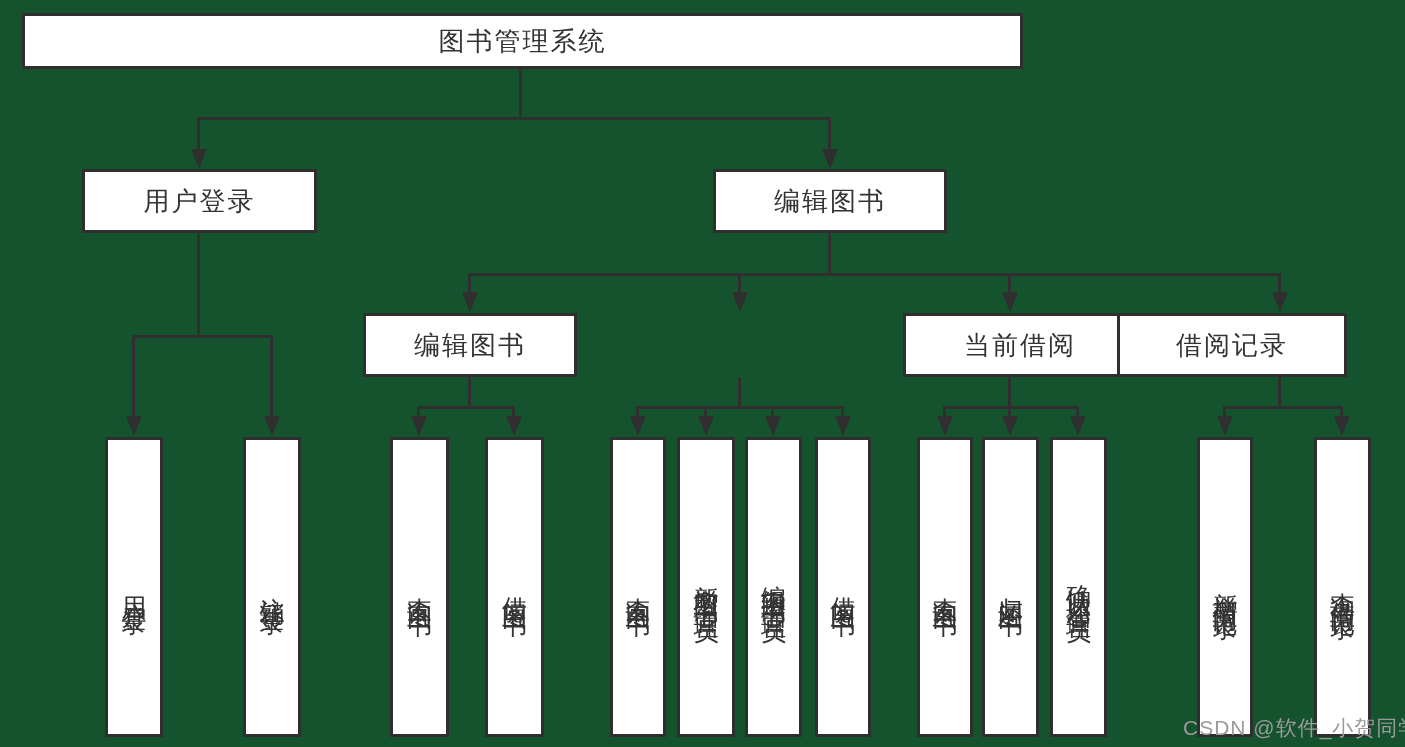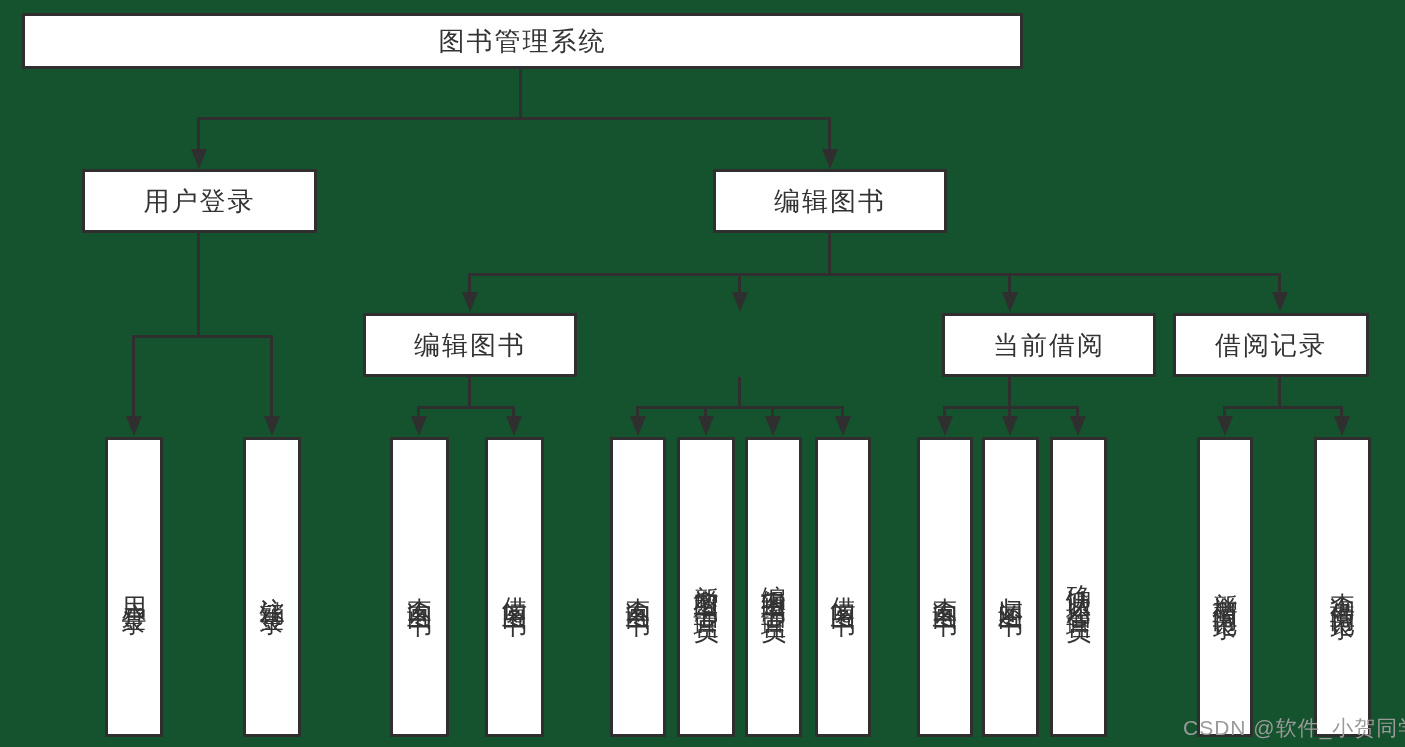--- a/index.html
+++ b/index.html
@@ -131,24 +131,24 @@
   <div class="box h" style="left:82px;top:169px;width:235px;height:64px">
     <span>用户登录</span>
   </div>
   <div class="box h" style="left:713px;top:169px;width:234px;height:64px">
     <span>编辑图书</span>
   </div>
 
   <div class="box h" style="left:363px;top:313px;width:214px;height:64px">
     <span>编辑图书</span>
   </div>
-  <div class="box h" style="left:942px;top:313px;width:214px;height:64px">
+  <div class="box h" style="left:903px;top:313px;width:234px;height:64px">
     <span>当前借阅</span>
   </div>
-  <div class="box h" style="left:1173px;top:313px;width:196px;height:64px">
+  <div class="box h" style="left:1117px;top:313px;width:230px;height:64px">
     <span>借阅记录</span>
   </div>
 
   <div class="box v" style="left:105px;top:437px;width:58px;height:300px">
     <span>用户登录</span>
   </div>
   <div class="box v" style="left:243px;top:437px;width:58px;height:300px">
     <span>注销登录</span>
   </div>
 

